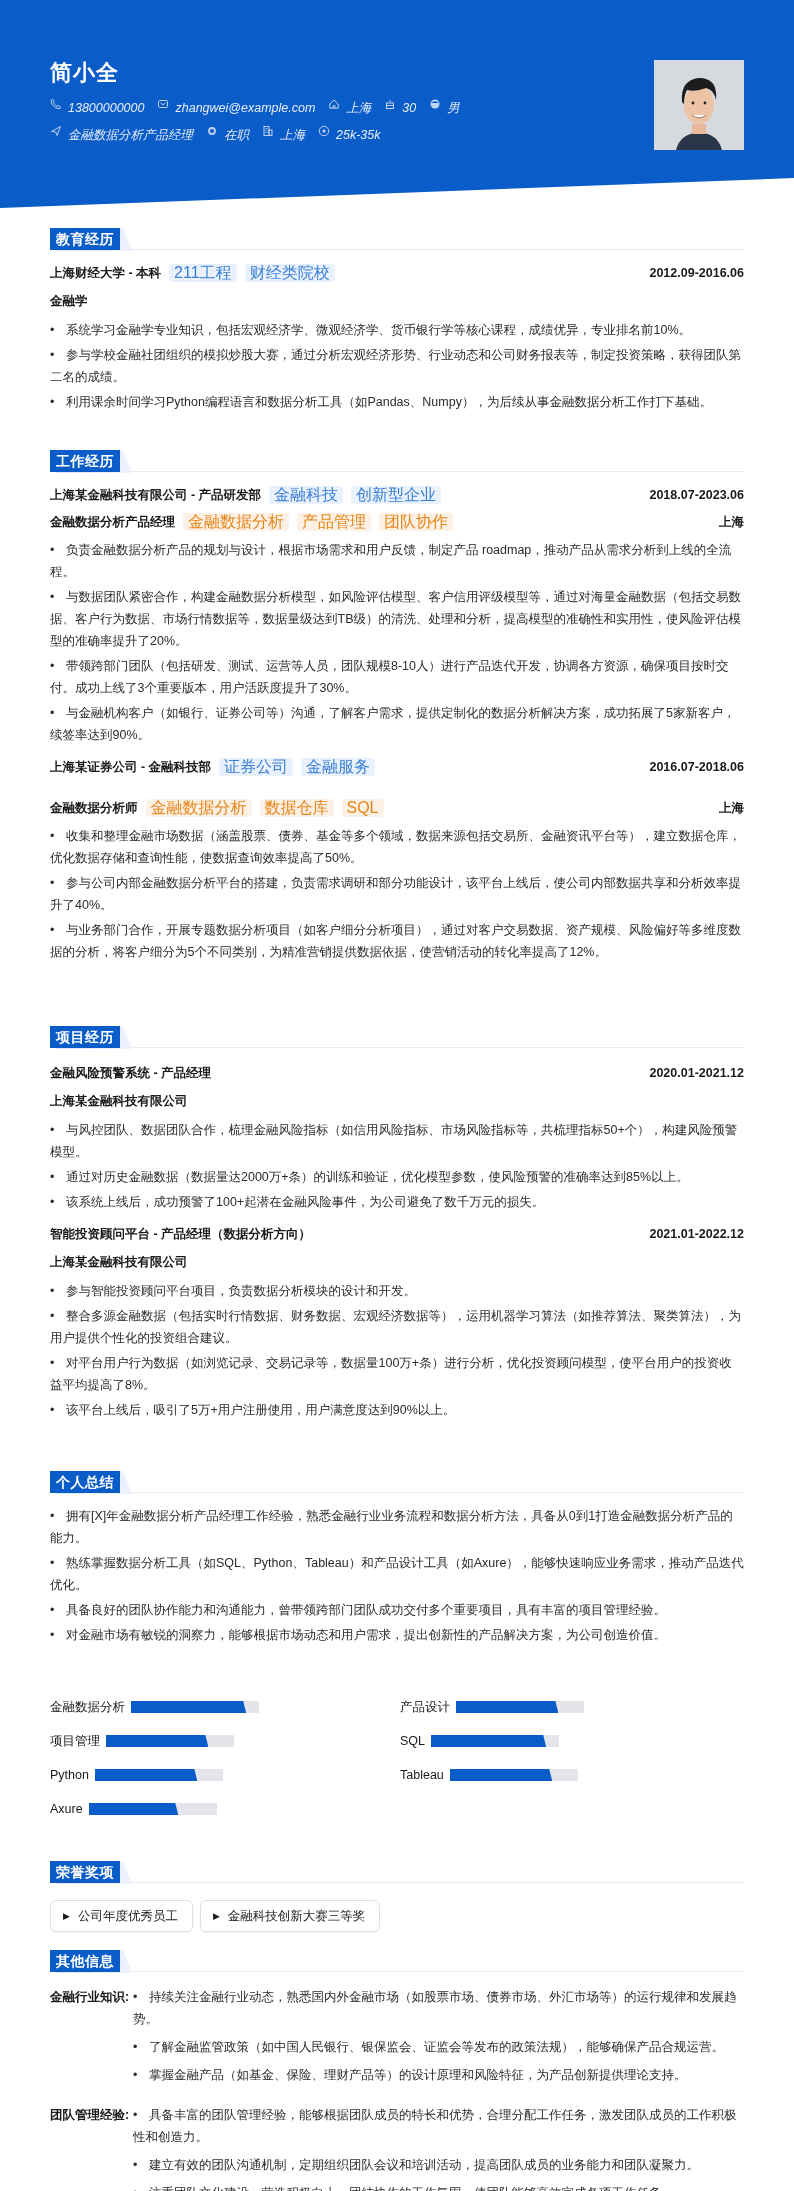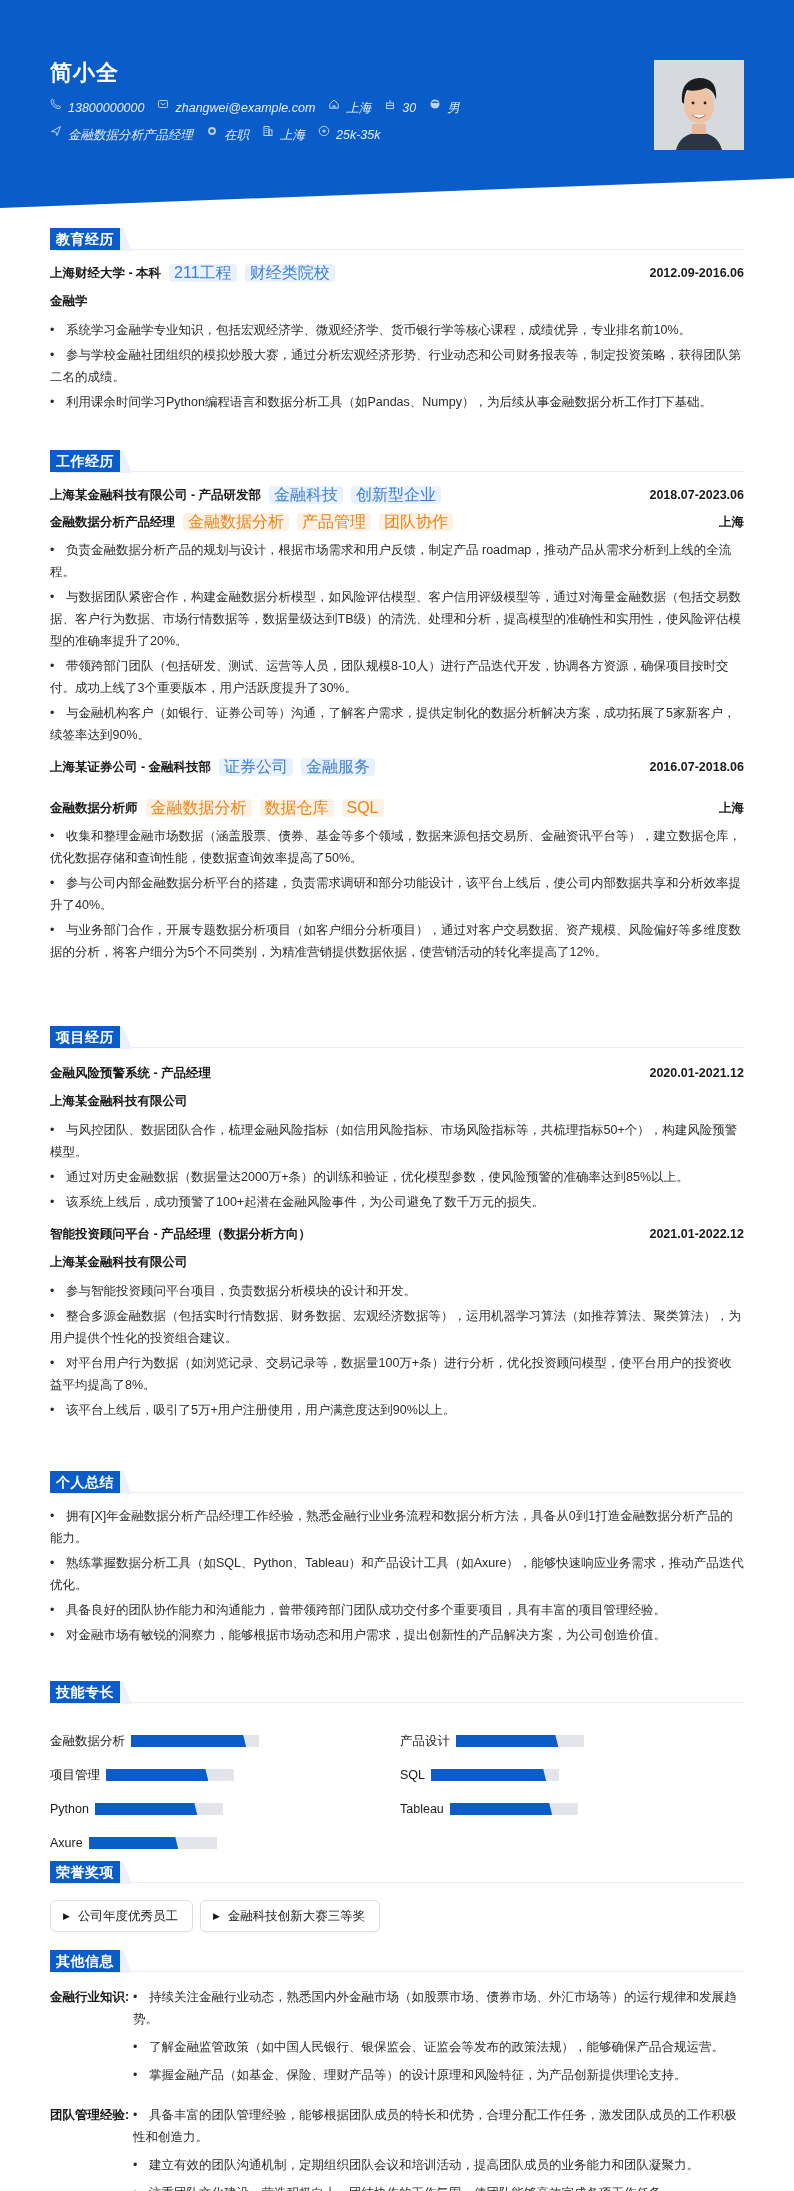--- a/index.html
+++ b/index.html
@@ -322,24 +322,20 @@
     </div>
     <ul class="bullets" style="margin-top:12px;">
       <li>拥有[X]年金融数据分析产品经理工作经验，熟悉金融行业业务流程和数据分析方法，具备从0到1打造金融数据分析产品的能力。</li>
       <li>熟练掌握数据分析工具（如SQL、Python、Tableau）和产品设计工具（如Axure），能够快速响应业务需求，推动产品迭代优化。</li>
       <li>具备良好的团队协作能力和沟通能力，曾带领跨部门团队成功交付多个重要项目，具有丰富的项目管理经验。</li>
       <li>对金融市场有敏锐的洞察力，能够根据市场动态和用户需求，提出创新性的产品解决方案，为公司创造价值。</li>
     </ul>
   </div>
 
   <div class="section" style="top:1681px;">
-    <div class="sec-title">
-      <span class="shadow"></span>
-      <span class="label">技能专长</span>
-    </div>
     <div class="skills" style="height:130px;">
       <div class="skill" style="left:0;top:16px;">
         <span class="skill-label">金融数据分析</span>
         <span class="skill-bar">
             <span class="skill-fill" style="width: 90%;"></span>
           </span>
       </div>
       <div class="skill" style="left:350px;top:16px;">
         <span class="skill-label">产品设计</span>
         <span class="skill-bar">

